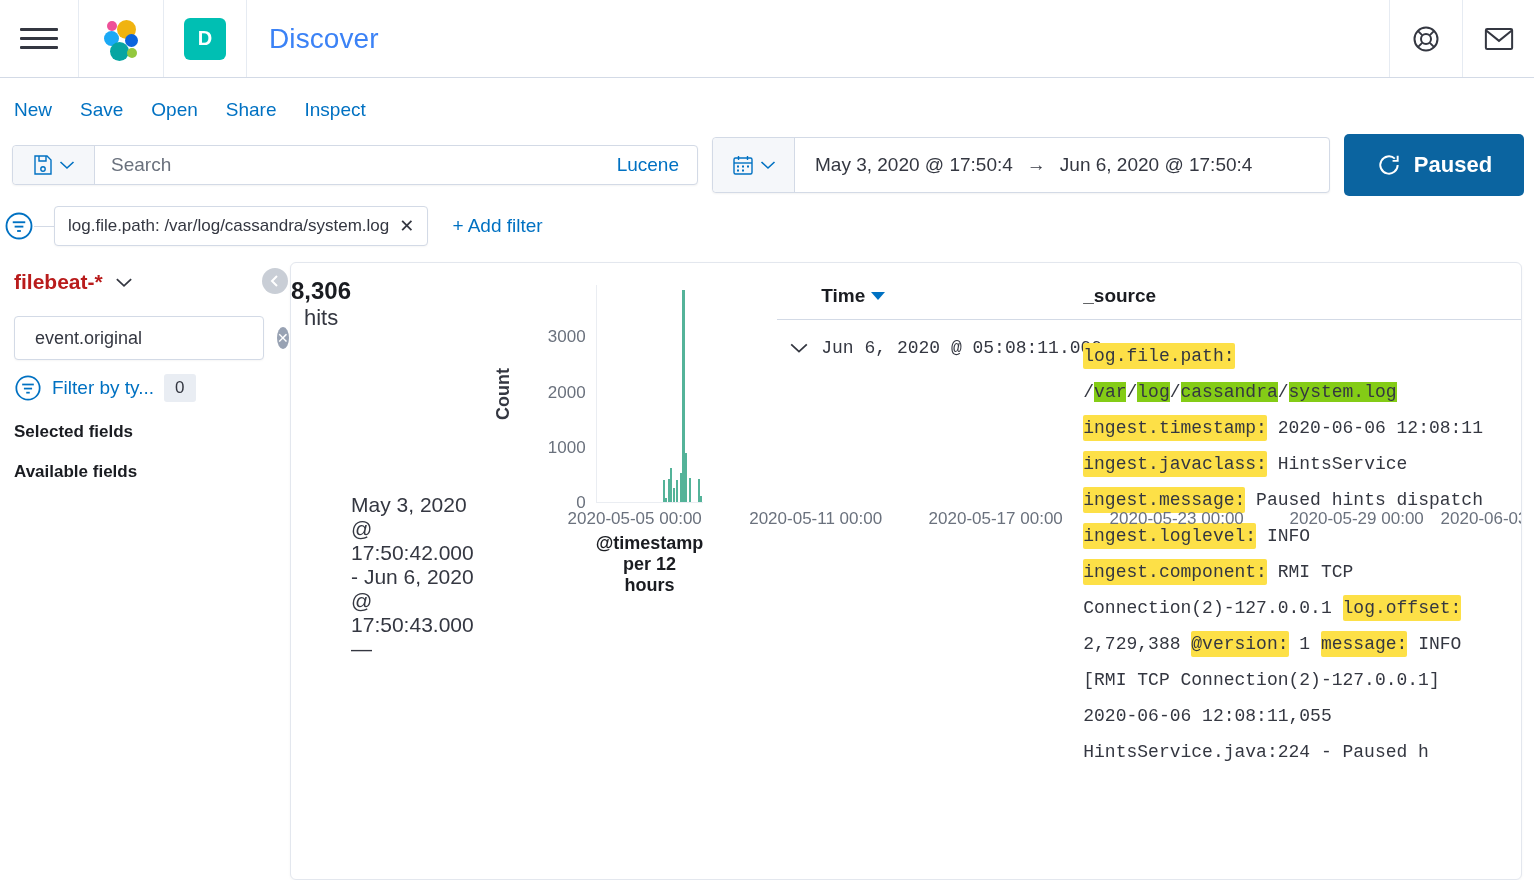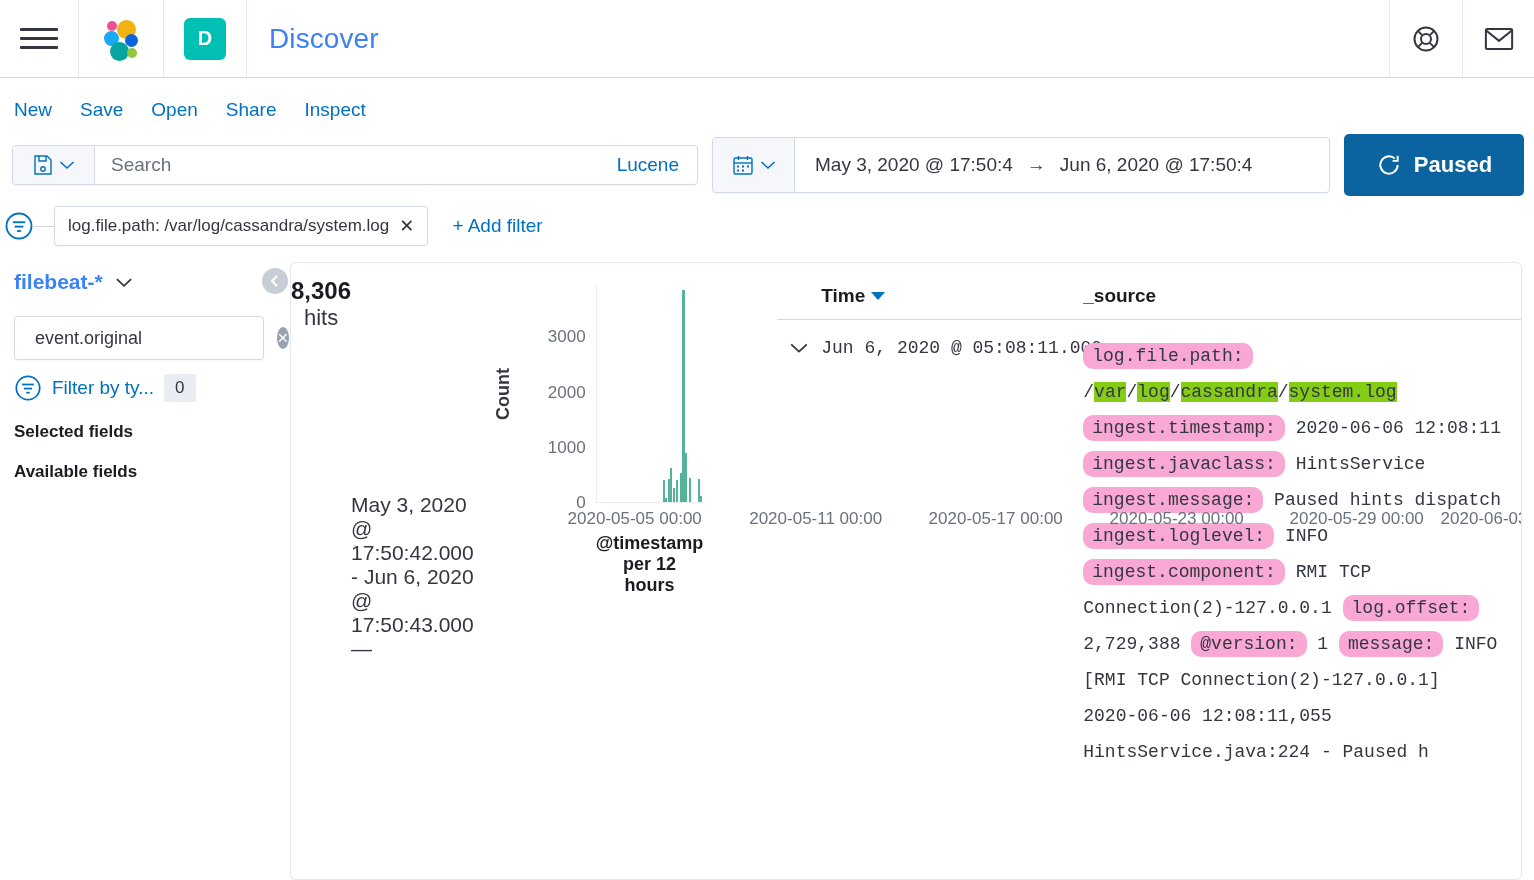--- a/index.html
+++ b/index.html
@@ -98,21 +98,21 @@
     padding: 9px 13px; font-size: 17px; color: #343741;
     box-shadow: 0 1px 2px rgba(0,0,0,.04); cursor: pointer;
   }
   .pill-x { font-size: 18px; color: #343741; line-height: 1; cursor: pointer; }
   .add-filter { color: #0071c2; font-size: 19px; margin-left: 24px; cursor: pointer; }
 
   
   .body { flex: 1; display: flex; min-height: 0; position: relative; }
 
   .sidebar { width: 278px; min-width: 278px; padding: 16px 14px 0 14px; position: relative; }
-  .idx-pattern { display: flex; align-items: center; gap: 12px; font-size: 21px; font-weight: 700; color: #3b82f6; cursor: pointer; }
+  .idx-pattern { display: flex; align-items: center; gap: 12px; font-size: 21px; font-weight: 700; color: #b91c1c; cursor: pointer; }
   .field-search {
     margin-top: 22px; height: 44px; display: flex; align-items: center; gap: 10px;
     border: 1px solid #d3dae6; border-radius: 4px; background: #fff; padding: 0 10px;
     box-shadow: 0 1px 2px rgba(0,0,0,.04);
   }
   .field-search input {
     flex: 1; border: none; outline: none; font-size: 18px; color: #343741; background: transparent;
     font-family: "Liberation Sans", sans-serif;
   }
   .clear-circle {
@@ -197,21 +197,21 @@
   .doc-row { display: flex; padding-top: 18px; }
   .doc-expand { width: 44px; display: flex; justify-content: center; padding-top: 4px; cursor: pointer; }
   .doc-time {
     width: 262px; font-family: "Liberation Mono", monospace; font-size: 18px; color: #343741;
     white-space: nowrap;
   }
   .doc-source {
     flex: 1; font-family: "Liberation Mono", monospace; font-size: 18px; color: #343741;
     line-height: 36px; word-break: break-word; padding-right: 20px;
   }
-  .fname { background: #f9a8d4; border-radius: 10px; padding: 3px 9px; }
+  .fname { background: #fde047; border-radius: 2px; padding: 3px 0; }
   .hl { background: #84cc16; text-align: right; }
 </style>
 </head>
 <body>
 
 <div class="app">
 
   <div class="header">
     <div class="hdr-cell">
       <div class="hamburger">

